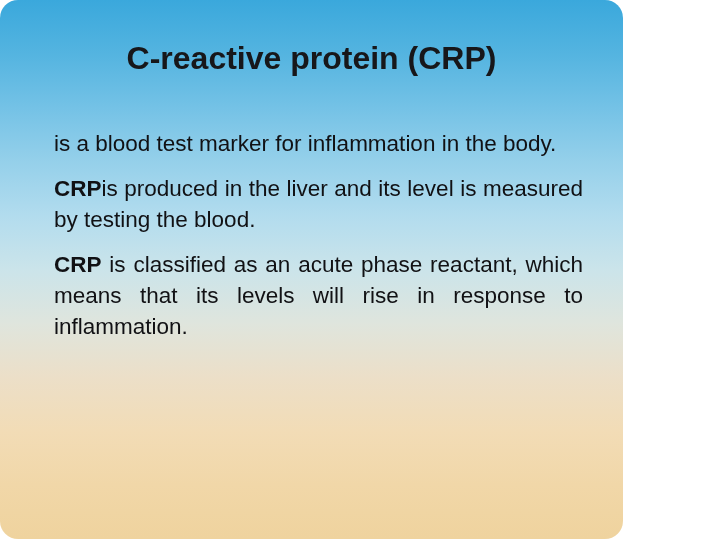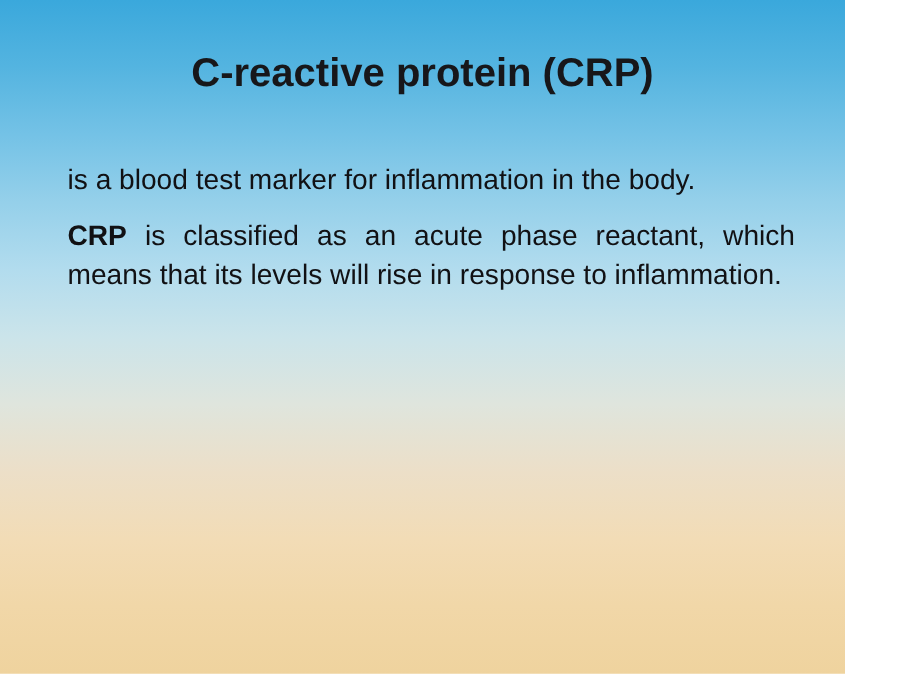--- a/index.html
+++ b/index.html
@@ -7,35 +7,36 @@
     padding: 0;
   }
   body {
     width: 720px;
     height: 539px;
     overflow: hidden;
     font-family: "Liberation Sans", sans-serif;
   }
   .slide {
     position: relative;
-    width: 676px;
+    width: 623px;
     height: 539px;
     box-sizing: border-box;
     background: linear-gradient(to bottom,
         #3aa8dc 0%,
         #54b4e0 10%,
         #74c2e6 20%,
         #95d0ea 30%,
         #b2dcee 40%,
         #cbe4ea 50%,
         #dfe5dd 60%,
         #ecdfc8 70%,
         #f2dcb6 80%,
         #f1d7a8 90%,
         #efd39e 100%);
+    border-radius: 18px;
   }
   .slide-title {
     position: absolute;
     left: 0;
     right: 0;
     top: 40px;
     text-align: center;
     font-size: 32px;
     font-weight: bold;
     color: #17171a;
@@ -65,18 +66,19 @@
 <body>
 
 <div class="slide">
 
   <div class="slide-title">C-reactive protein (CRP)</div>
 
   <div class="body-block">
 
     <p class="para"><b></b><span>is a blood test marker for inflammation in the body.</span></p>
 
+    <p class="para"><b>CRP</b><span>is produced in the liver and its level is measured by testing the blood.</span></p>
 
     <p class="para"><b>CRP</b><span> is classified as an acute phase reactant, which means that its levels will rise in response to inflammation.</span></p>
 
   </div>
 
 </div>
 
 </body></html>

